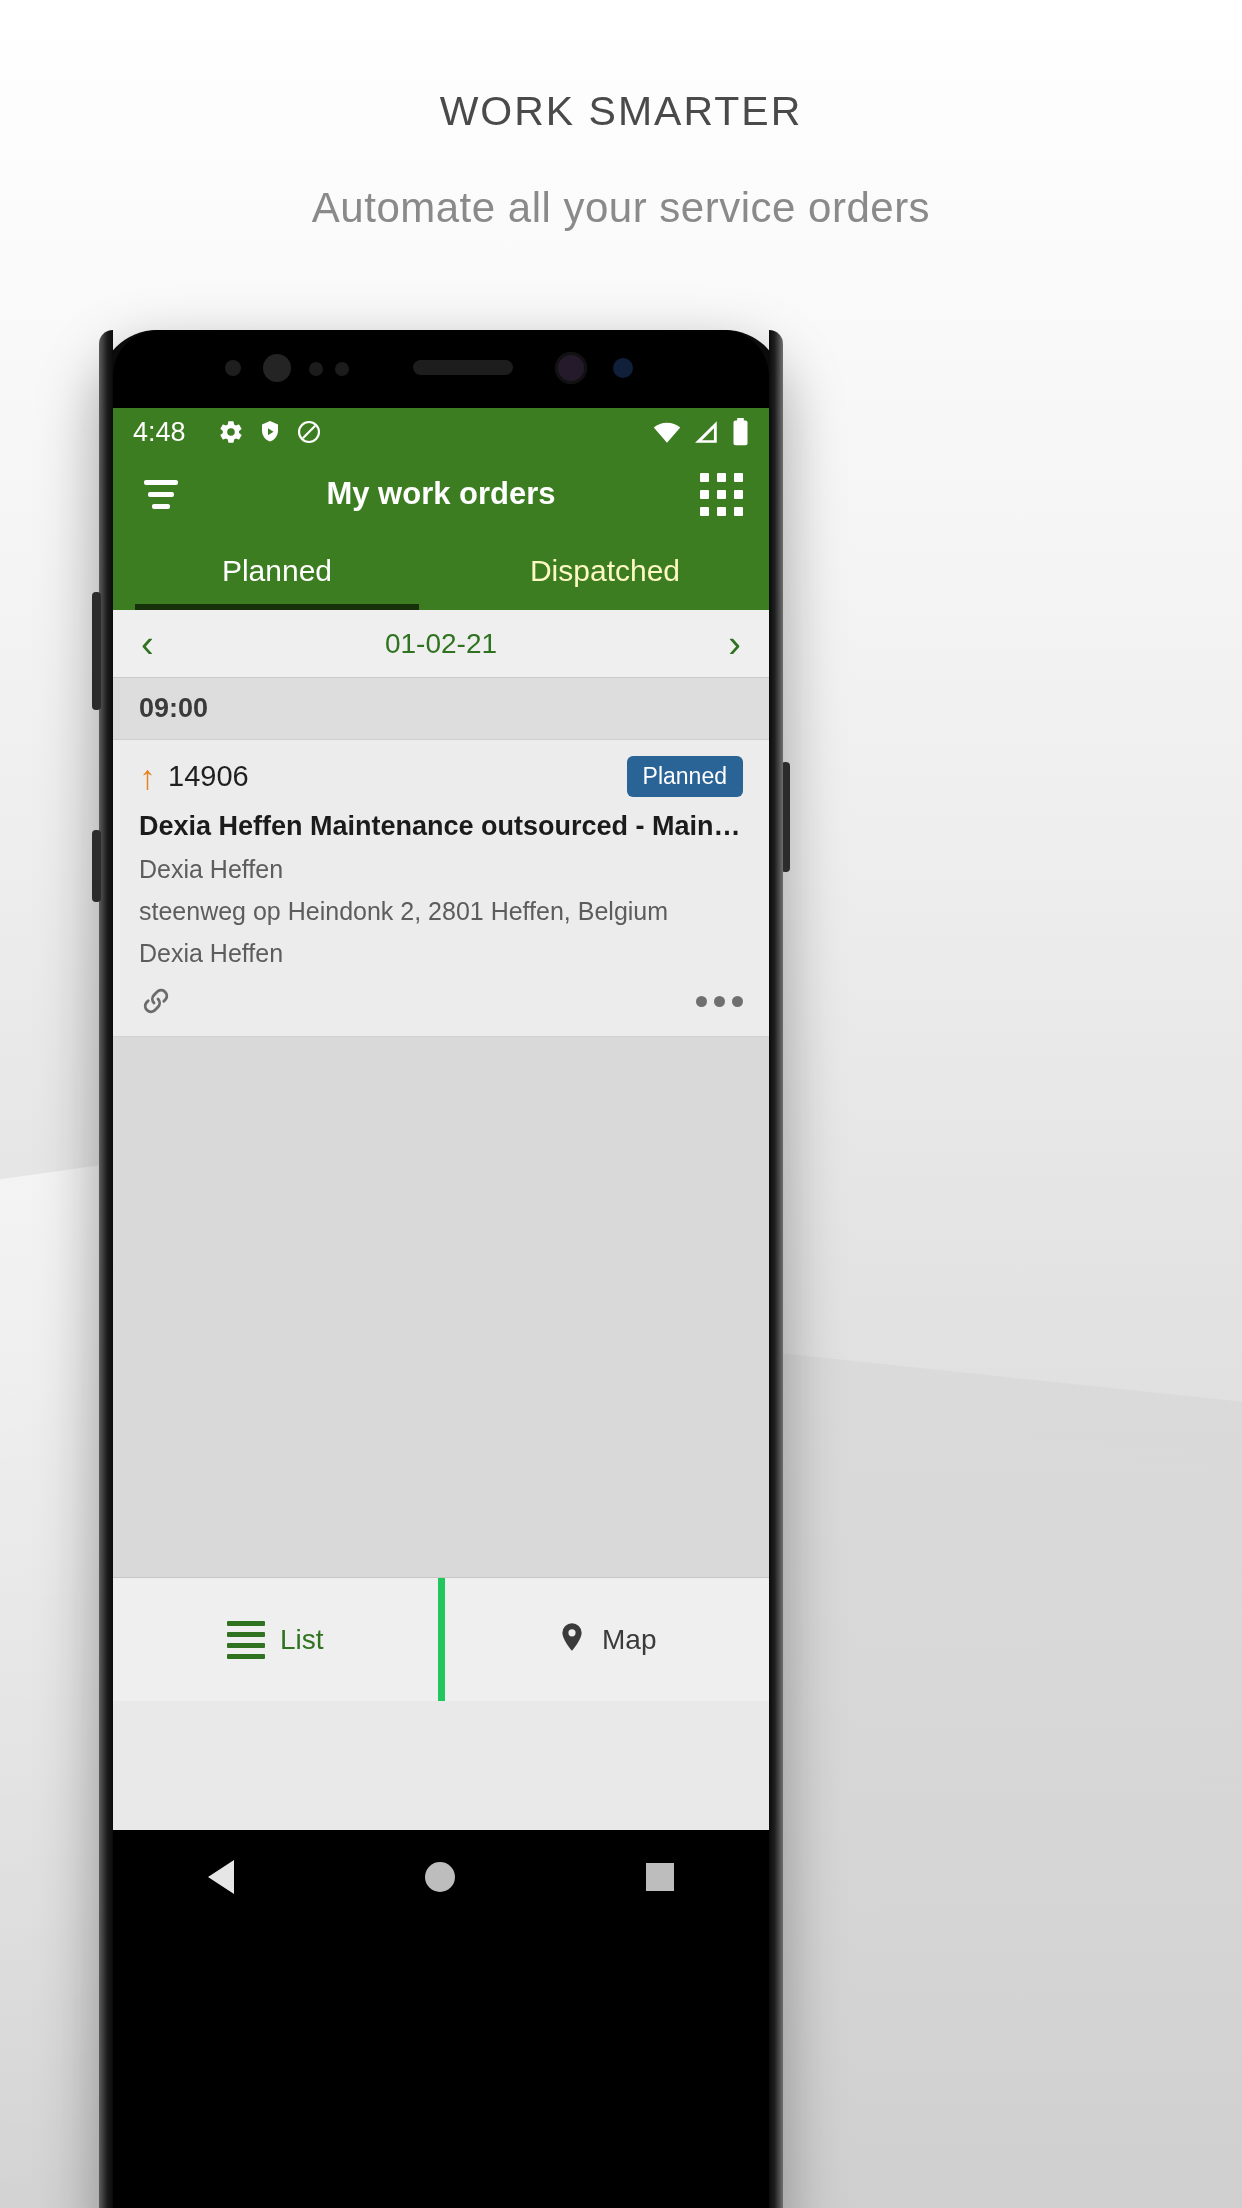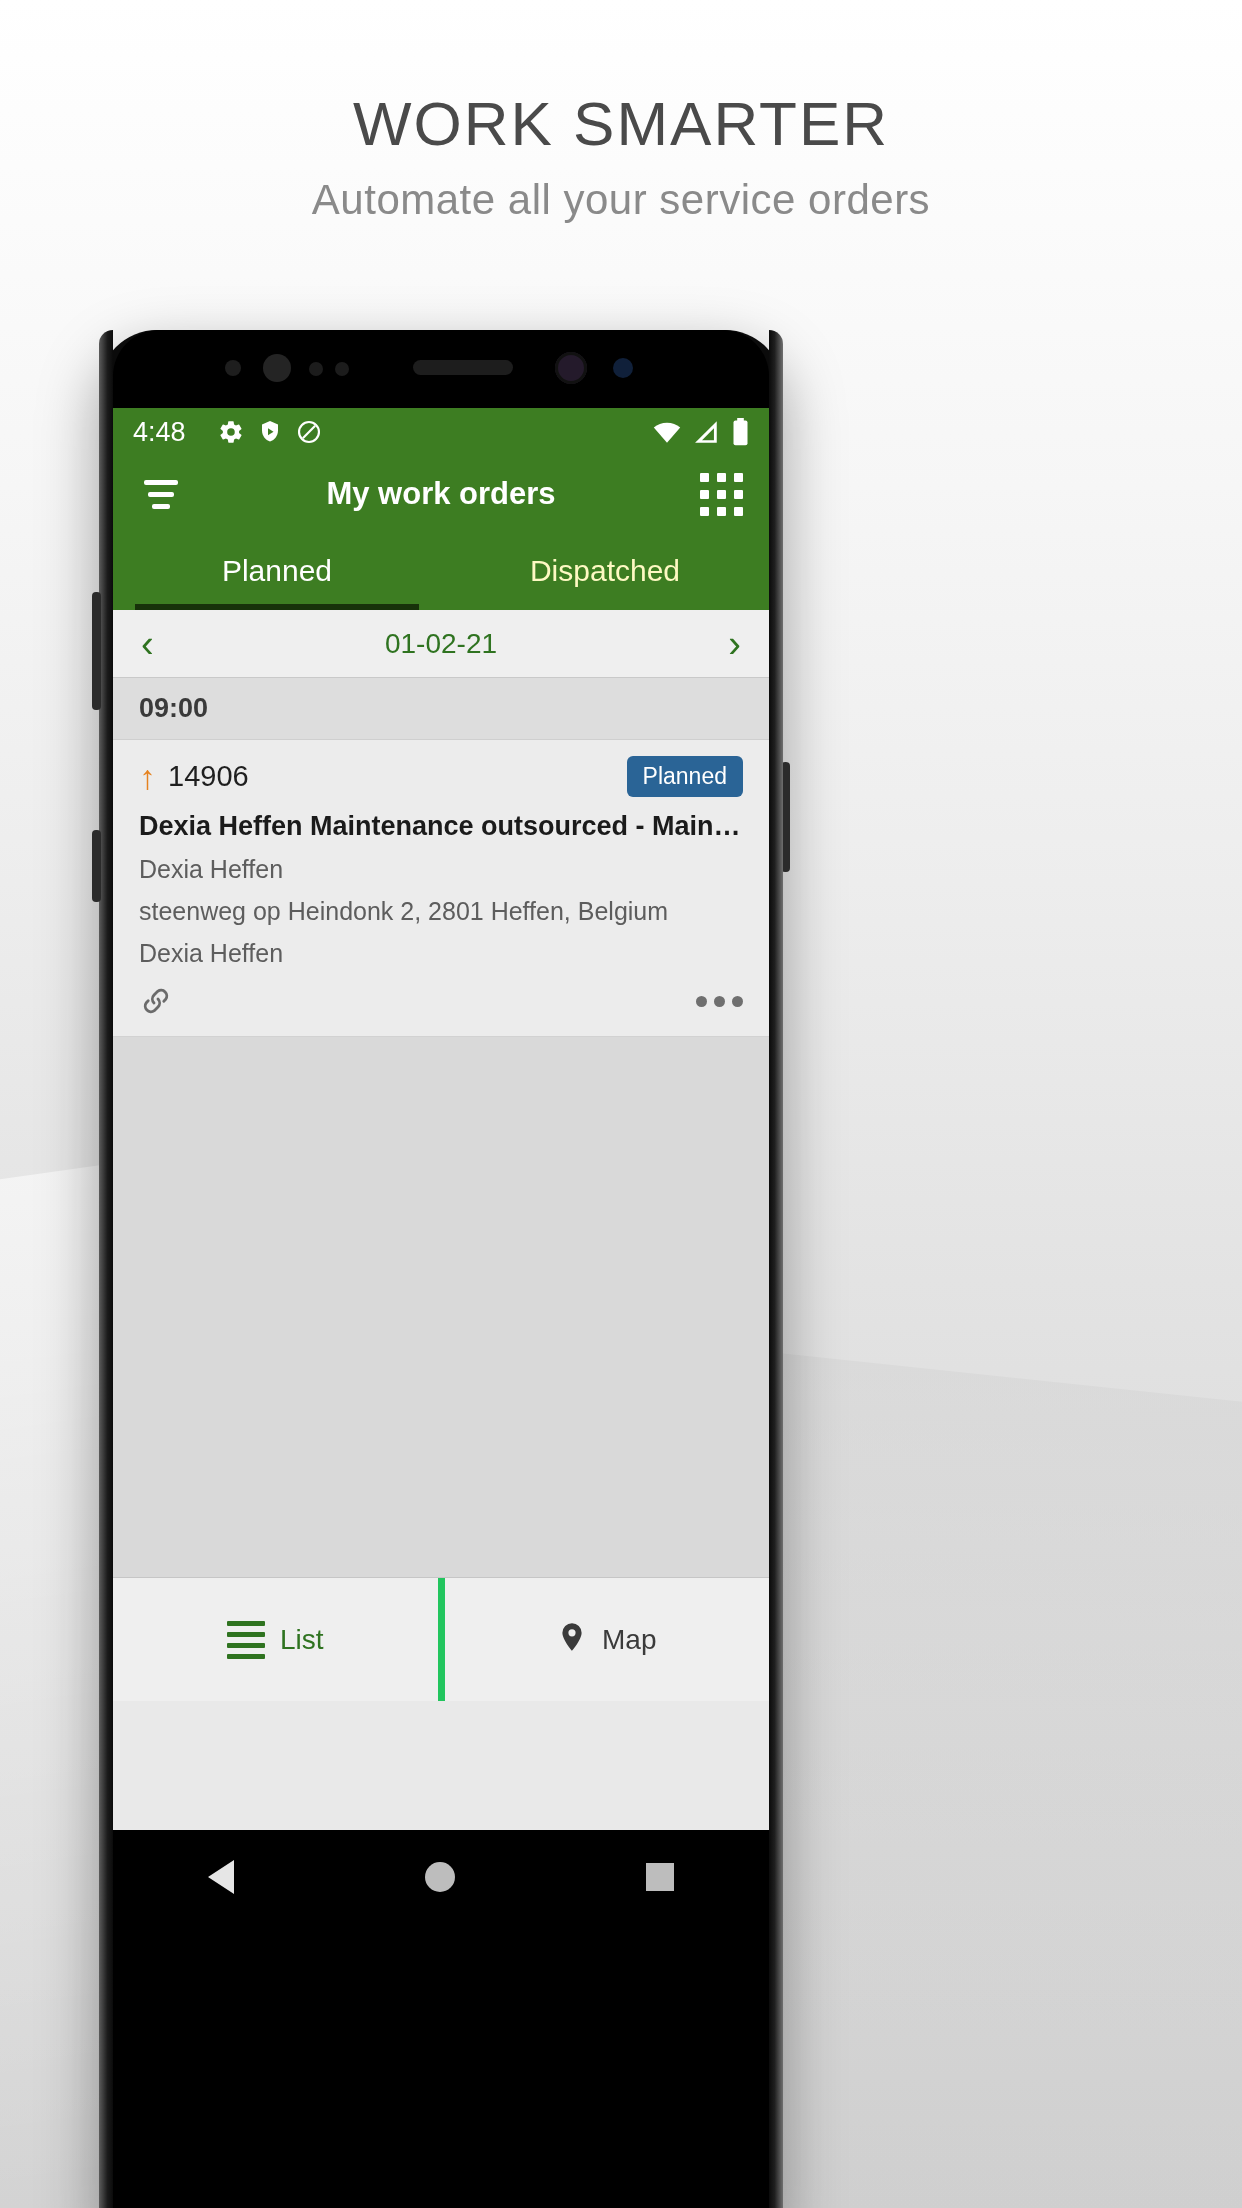--- a/index.html
+++ b/index.html
@@ -16,25 +16,25 @@
     transform:rotate(-8deg); pointer-events:none;
   }
   .bg-wedge2{
     position:absolute; right:-120px; top:1380px; width:700px; height:900px;
     background:linear-gradient(180deg,rgba(210,210,210,.45),rgba(210,210,210,0));
     transform:rotate(6deg); pointer-events:none;
   }
 
   .headline{
     position:absolute; top:88px; left:0; width:100%; text-align:center;
-    font-size:62px; font-weight:400; letter-spacing:2px; color:#4a4a4a;
+    font-size:41px; font-weight:400; letter-spacing:2px; color:#4a4a4a;
     font-stretch:condensed;
   }
   .subhead{
-    position:absolute; top:176px; left:0; width:100%; text-align:center;
+    position:absolute; top:184px; left:0; width:100%; text-align:center;
     font-size:42px; font-weight:300; color:#8a8a8a; letter-spacing:.5px;
   }
 
   
   .phone{
     position:absolute; left:99px; top:330px; width:684px; height:1900px;
     background:#0b0b0b;
     border-radius:58px 58px 0 0;
     box-shadow:0 22px 60px rgba(0,0,0,.35);
   }

